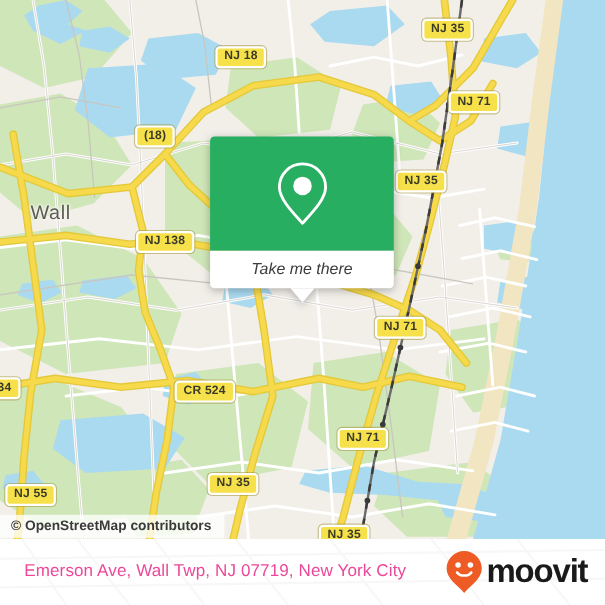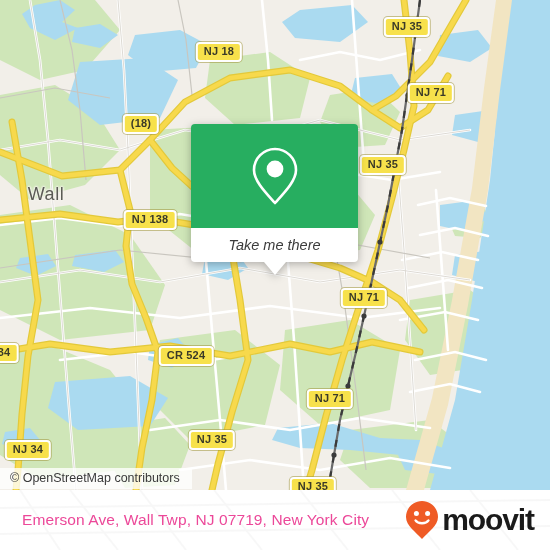--- a/index.html
+++ b/index.html
@@ -95,20 +95,21 @@
   
   #attrib {
     position: absolute;
     left: 0; top: 468px;
     background: rgba(255,255,255,.78);
     color: #3a3a3a;
     font-size: 12.5px;
     padding: 3px 12px 4px 10px;
     z-index: 55;
     white-space: nowrap;
+    font-weight: bold;
   }
 
   
   #bottombar {
     position: absolute;
     left: 0; top: 490px;
     width: 550px; height: 60px;
     background: #ffffff;
     display: flex;
     align-items: center;
@@ -288,21 +289,21 @@
         <div class="shield" style="left: 219px; top: 52px;">NJ 18</div>
         <div class="shield" style="left: 407px; top: 27px;">NJ 35</div>
         <div class="shield" style="left: 431px; top: 93px;">NJ 71</div>
         <div class="shield" style="left: 141px; top: 124px;">(18)</div>
         <div class="shield" style="left: 383px; top: 165px;">NJ 35</div>
         <div class="shield" style="left: 150px; top: 220px;">NJ 138</div>
         <div class="shield" style="left: 364px; top: 298px;">NJ 71</div>
         <div class="shield" style="left: 186px; top: 356px;">CR 524</div>
         <div class="shield" style="left: 4px; top: 353px;">34</div>
         <div class="shield" style="left: 330px; top: 399px;">NJ 71</div>
-        <div class="shield" style="left: 28px; top: 450px;">NJ 34</div>
+        <div class="shield" style="left: 28px; top: 450px;">NJ 55</div>
         <div class="shield" style="left: 212px; top: 440px;">NJ 35</div>
         <div class="shield" style="left: 313px; top: 487px;">NJ 35</div>
       </div>
 
     <div class="layer" id="cities">
         <div class="city-label" style="left: 46px; top: 194px;">Wall</div>
       </div>
 
     <div id="callout">
       <div id="callout-head">

